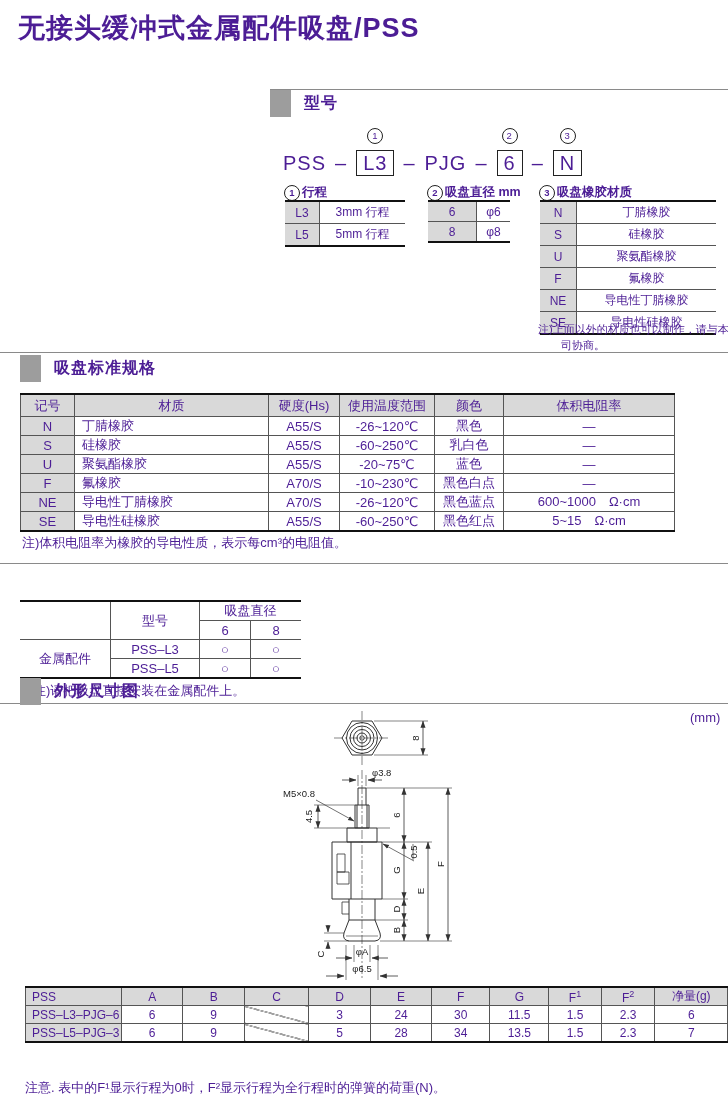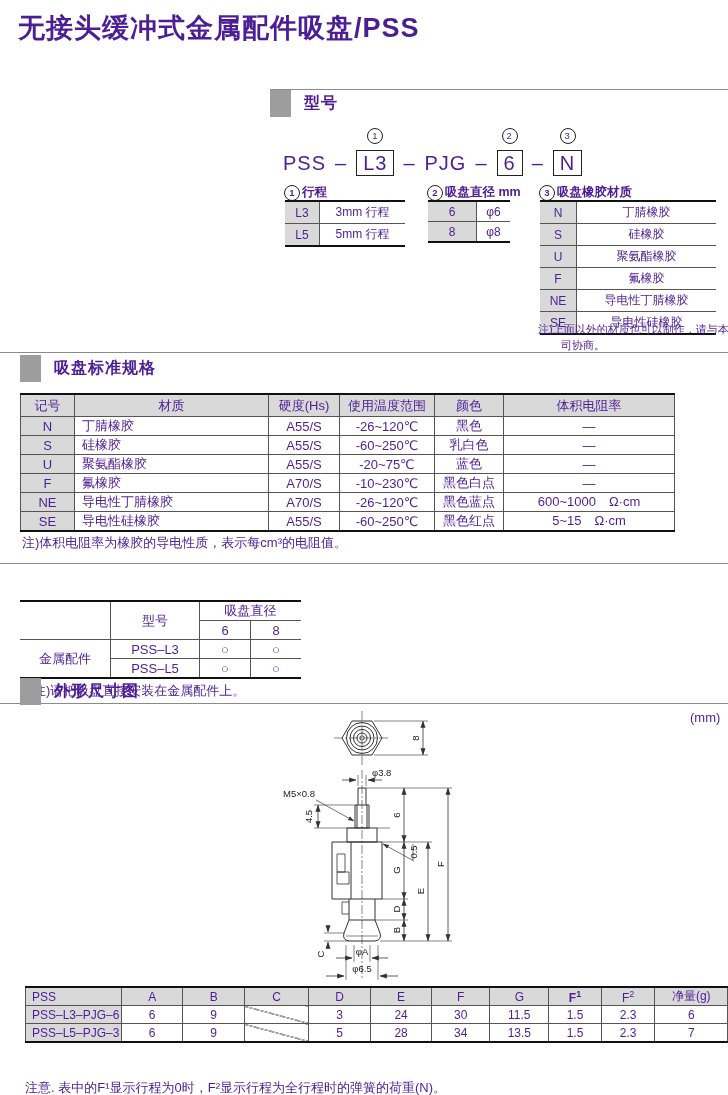--- a/index.html
+++ b/index.html
@@ -343,21 +343,21 @@
     <tbody>
         <tr class="hd">
       <td class="model" style="width:88px;">PSS</td>
       <td style="width:56px;">A</td>
       <td style="width:58px;">B</td>
       <td style="width:59px;">C</td>
       <td style="width:58px;">D</td>
       <td style="width:56px;">E</td>
       <td style="width:54px;">F</td>
       <td style="width:54px;">G</td>
-      <td style="width:48px;font-weight:bold;"><span>F</span><sup>1</sup></td>
+      <td style="width:48px;"><span>F</span><sup>1</sup></td>
       <td style="width:49px;"><span>F</span><sup>2</sup></td>
       <td style="width:68px;">净量(g)</td>
     </tr>
     <tr>
       <td class="model">PSS–L3–PJG–6</td>
       <td>6</td>
       <td>9</td>
       <td class="diag"></td>
       <td>3</td>
       <td>24</td>

